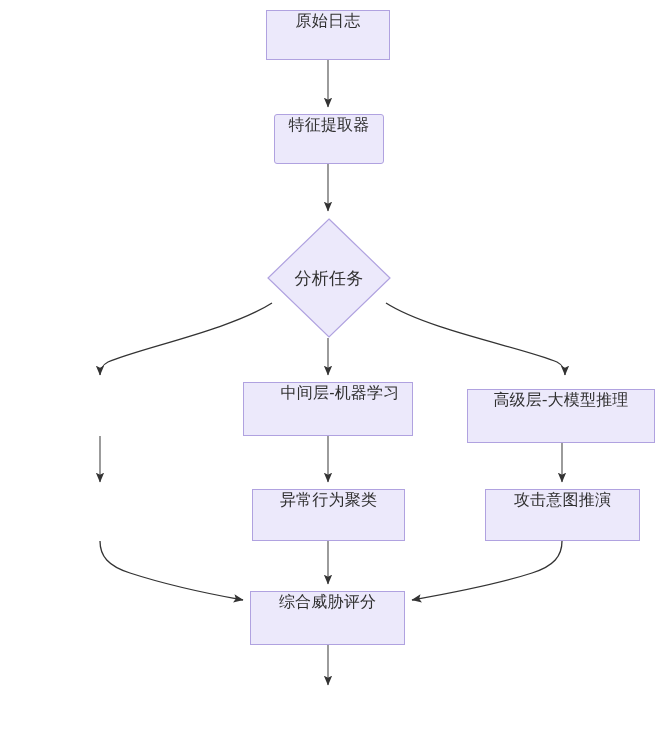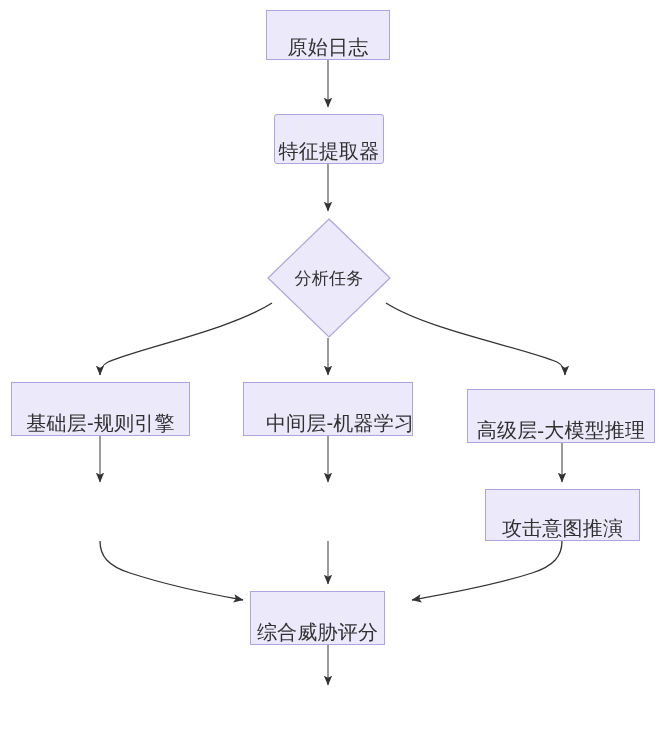--- a/index.html
+++ b/index.html
@@ -24,24 +24,24 @@
     width: 666px;
     height: 755px;
     pointer-events: none;
   }
   .node {
     position: absolute;
     box-sizing: border-box;
     background: #ece9fb;
     border: 1px solid #b0a2e0;
     display: flex;
-    align-items: flex-end;
+    align-items: flex-start;
     justify-content: center;
     color: #303030;
-    font-size: 20px;
+    font-size: 16px;
     line-height: 1.2;
     white-space: nowrap;
     letter-spacing: 0.2px;
   }
   .node.rounded {
     border-radius: 3px;
   }
   .diamond-wrap {
     position: absolute;
   }
@@ -112,36 +112,36 @@
     <span>特征提取器</span>
   </div>
 
   <div class="diamond-wrap" style="left:267px; top:218px; width:124px; height:120px;">
     <svg class="diamond-shape" viewBox="0 0 124 120" xmlns="http://www.w3.org/2000/svg">
       <polygon points="62,1 123,60 62,119 1,60" fill="#ece9fb" stroke="#b0a2e0" stroke-width="1.2"></polygon>
     </svg>
     <div class="diamond-label">分析任务</div>
   </div>
 
-  <div class="node" style="left:11px; top:382px; width:179px; height:54px;">
-    <span>基础层-规则引擎</span>
-  </div>
 
   <div class="node" style="left:243px; top:382px; width:170px; height:54px;padding-left:24px;">
     <span>中间层-机器学习</span>
   </div>
 
   <div class="node" style="left:467px; top:389px; width:188px; height:54px;font-family:Liberation Serif, serif;">
     <span>高级层-大模型推理</span>
   </div>
 
 
+  <div class="node" style="left:252px; top:489px; width:153px; height:52px;">
+    <span>异常行为聚类</span>
+  </div>
 
   <div class="node" style="left:485px; top:489px; width:155px; height:52px;">
     <span>攻击意图推演</span>
   </div>
 
-  <div class="node" style="left:250px; top:591px; width:135px; height:54px;">
+  <div class="node" style="left:250px; top:591px; width:155px; height:54px;">
     <span>综合威胁评分</span>
   </div>
 
 
 </div>
 
 </body></html>

